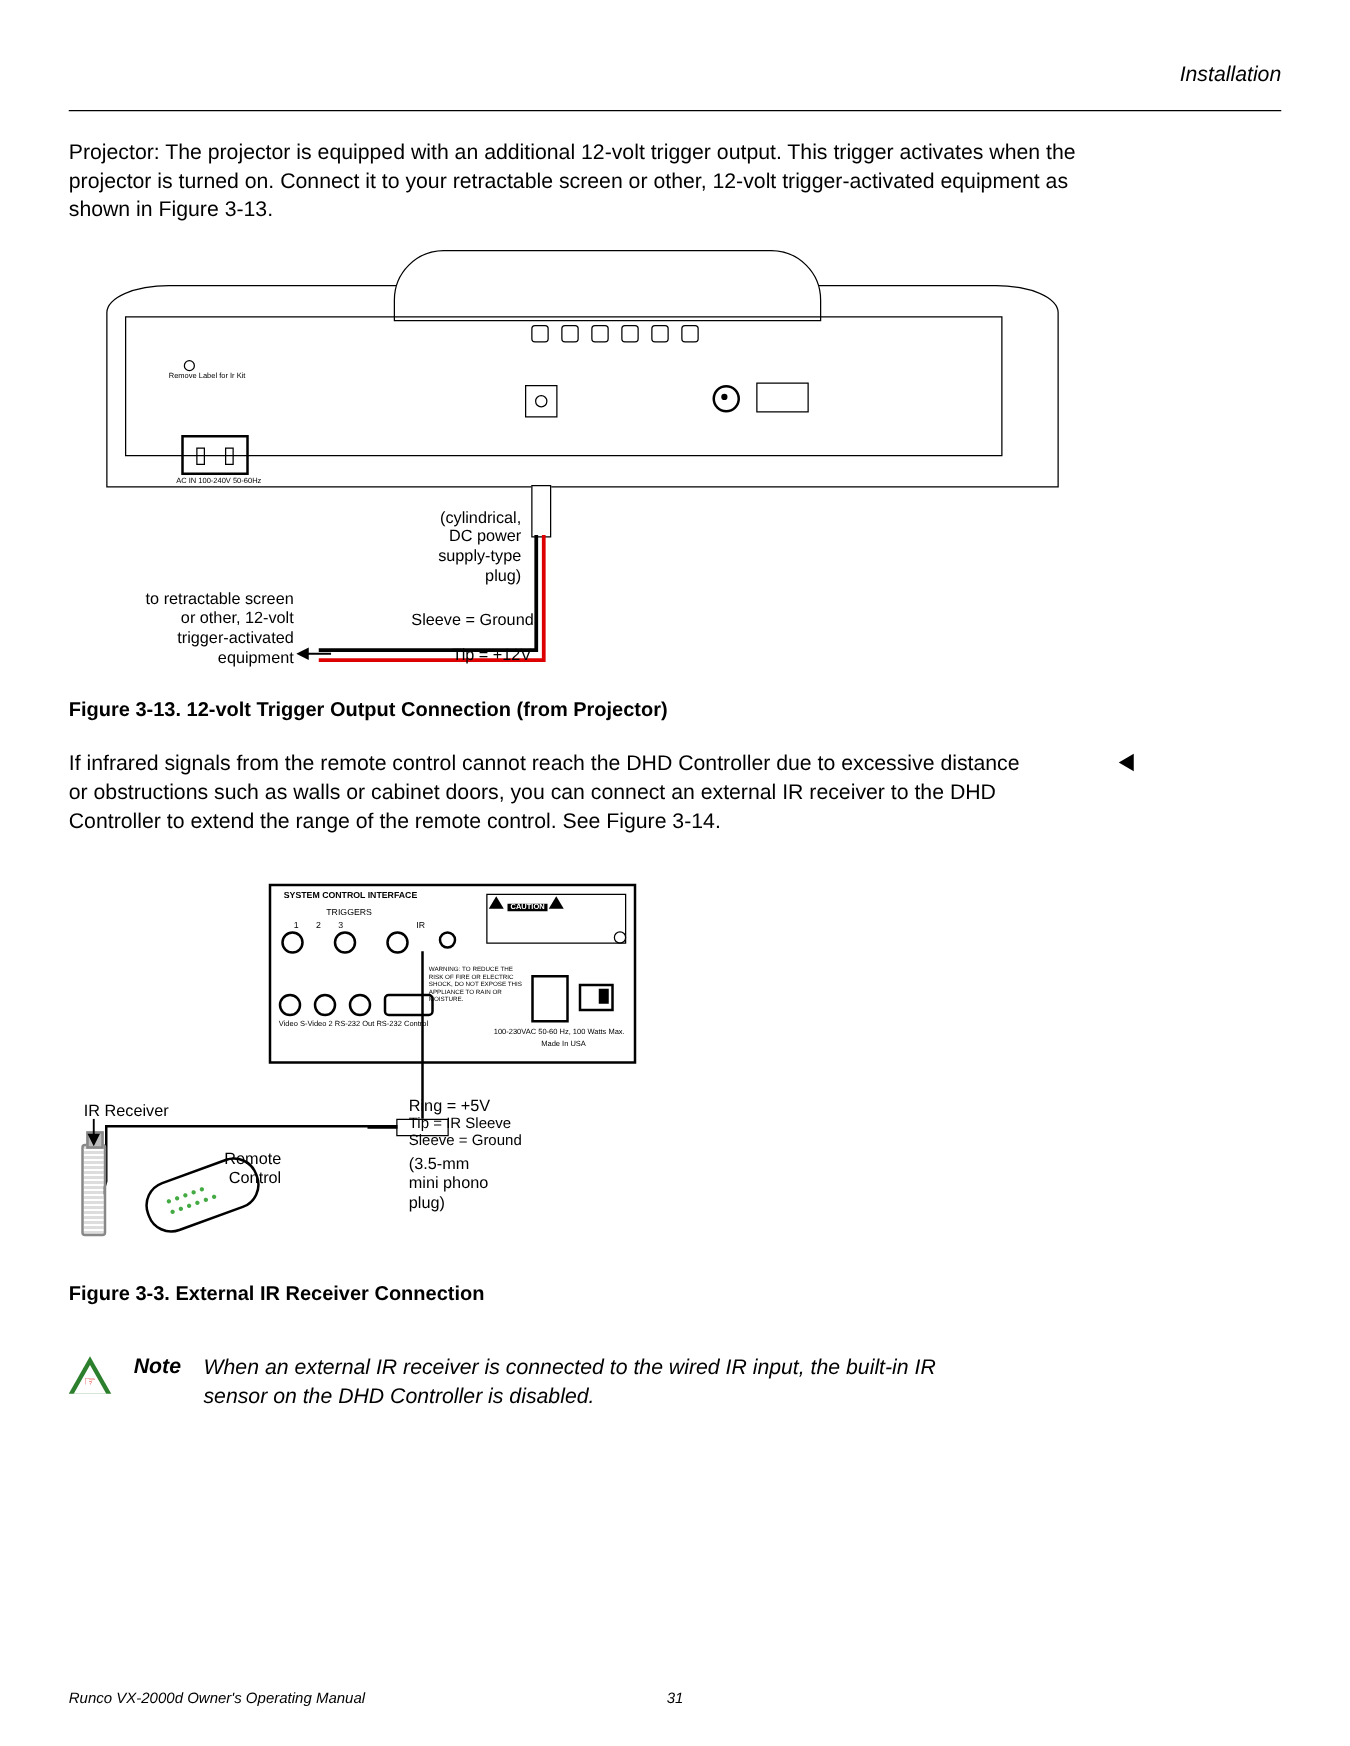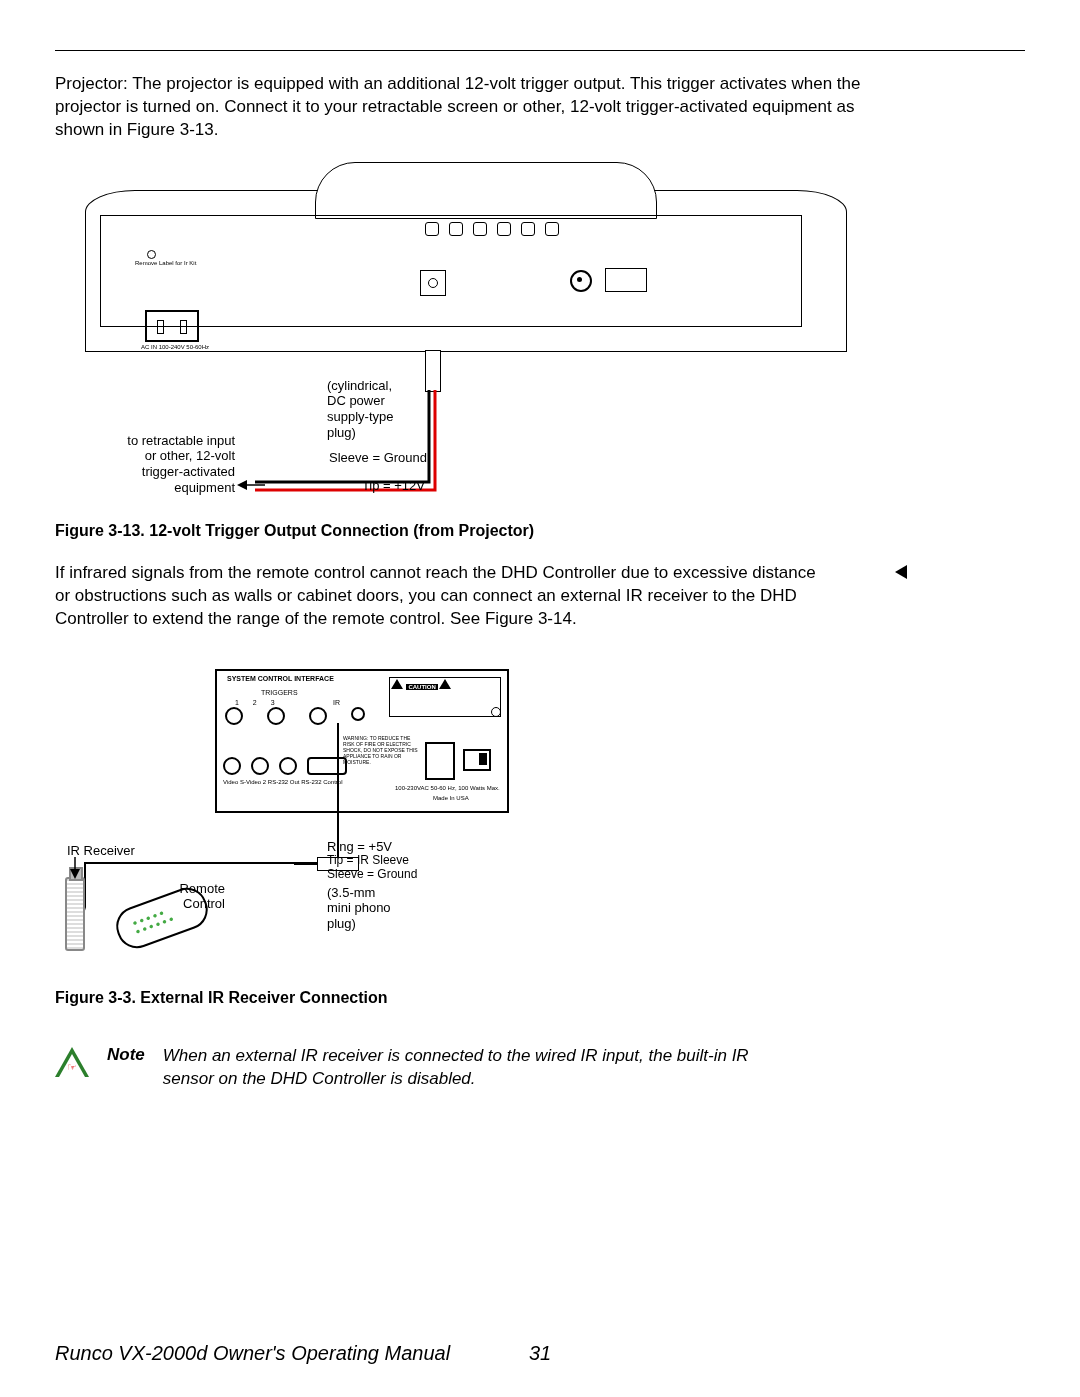--- a/index.html
+++ b/index.html
@@ -328,37 +328,38 @@
     max-width: 640px;
     line-height: 1.35;
   }
 
   .footer {
     position: absolute;
     bottom: 32px;
     left: 55px;
     right: 55px;
     font-style: italic;
-    font-size: 20px;
+    font-size: 12px;
     display: flex;
     justify-content: space-between;
   }
   .footer .pnum {
     position: absolute;
     left: 50%;
     transform: translateX(-50%);
     font-style: italic;
   }
 
   .tinytext { font-size: 6px; position: absolute; }
 </style>
 </head>
 <body>
 
 <div class="page">
+  <div class="header-right">Installation</div>
   <div class="hr"></div>
 
   <div class="body-text">
     <b>Projector:</b><span> The projector is equipped with an additional 12-volt trigger output. This trigger activates when the projector is turned on. Connect it to your retractable screen or other, 12-volt trigger-activated equipment as shown in Figure 3-13.</span>
   </div>
 
   <div class="fig13-wrap">
     <div class="projector-body"></div>
     <div class="proj-handle"></div>
     <div class="proj-panel"></div>
@@ -381,31 +382,31 @@
     <div class="plug-end"></div>
 
     <svg class="cable-red" style="left:0;top:0;" width="830" height="350">
       <path d="M380 230 L380 330 L200 330"></path>
     </svg>
     <svg class="cable-blk" style="left:0;top:0;" width="830" height="350">
       <path d="M374 230 L374 322 L200 322"></path>
     </svg>
 
     <div class="label-small" style="left:40px; top:273px; text-align:right; width:140px;">
-      <span>to retractable input</span><br>
+      <span>to retractable screen</span><br>
       <span>or other, 12-volt</span><br>
       <span>trigger-activated</span><br>
       <span>equipment</span>
     </div>
     <svg style="position:absolute; left:182px; top:318px;" width="28" height="14">
       <line x1="28" y1="7" x2="6" y2="7" stroke="#000" stroke-width="1.5"></line>
       <polygon points="0,7 10,2 10,12" fill="#000"></polygon>
     </svg>
 
-    <div class="label-small" style="left:272px; top:218px; width:90px;">
+    <div class="label-small" style="left:272px; top:208px; text-align:right; width:90px;">
       <span>(cylindrical,</span><br>
       <span>DC power</span><br>
       <span>supply-type</span><br>
       <span>plug)</span>
     </div>
 
     <div class="label-small" style="left:272px; top:290px; text-align:right; width:100px;">Sleeve = Ground</div>
     <div class="label-small" style="left:300px; top:318px; text-align:right; width:70px;">Tip = +12V</div>
   </div>
 

